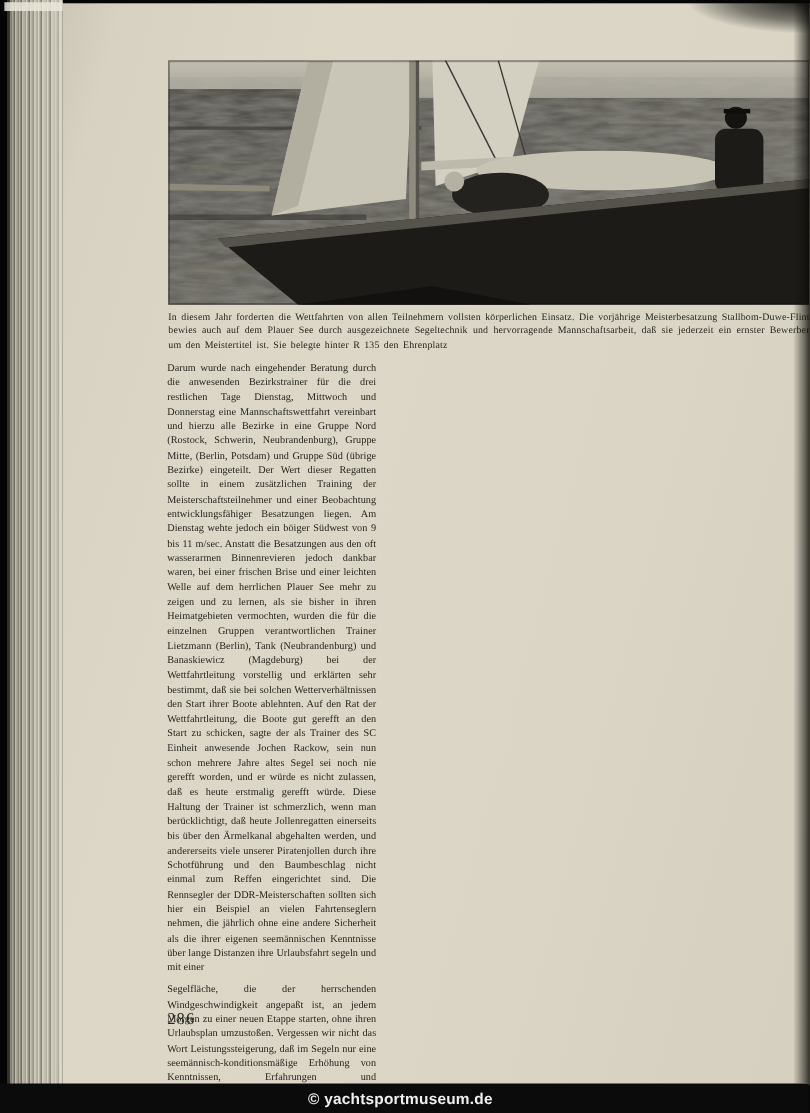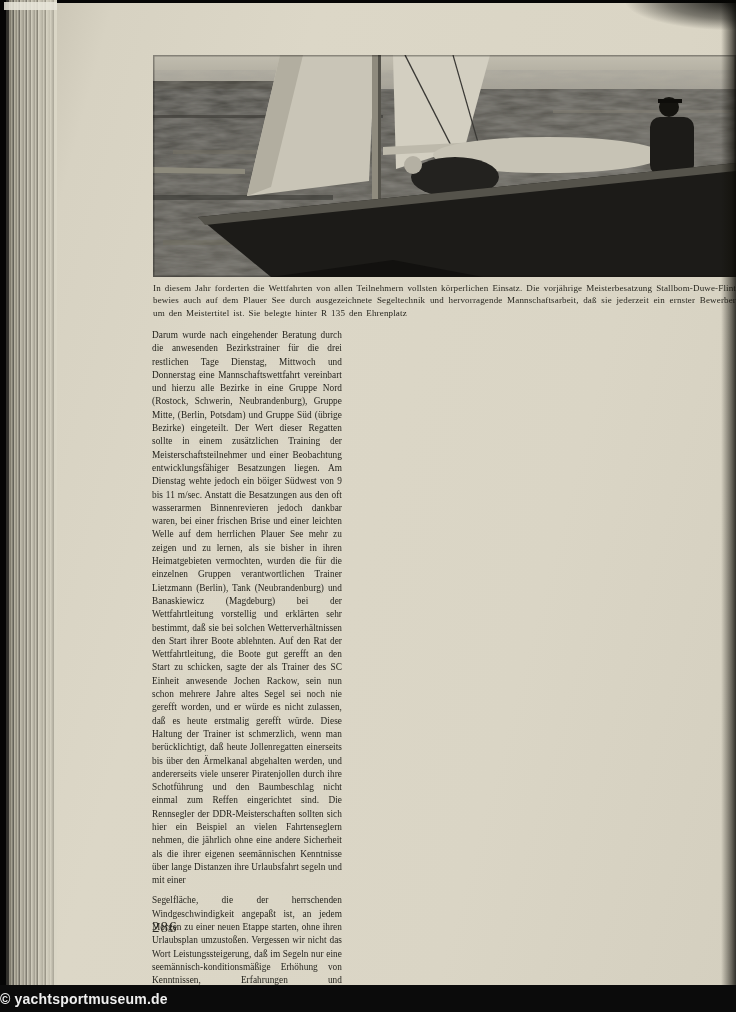--- a/index.html
+++ b/index.html
@@ -80,21 +80,21 @@
     position:absolute;right:0;top:0;width:110px;height:30px;
     background:radial-gradient(ellipse at 100% 0%, rgba(5,5,3,.9) 0%, rgba(5,5,3,.45) 45%, rgba(5,5,3,0) 72%);
     pointer-events:none;
   }
 
   
   .bottombar{
     position:absolute;left:0;top:985px;width:736px;height:27px;
     background:#0b0b0b;color:#efefef;
     font-family:"Liberation Sans", sans-serif;font-weight:bold;font-size:14px;
-    display:flex;align-items:center;justify-content:flex-start;
+    display:flex;align-items:center;justify-content:center;
     padding-right:8px;box-sizing:border-box;letter-spacing:.2px;
   }
 </style>
 </head>
 <body>
 
 <div class="scan">
 
   <div class="binding"></div>
 

